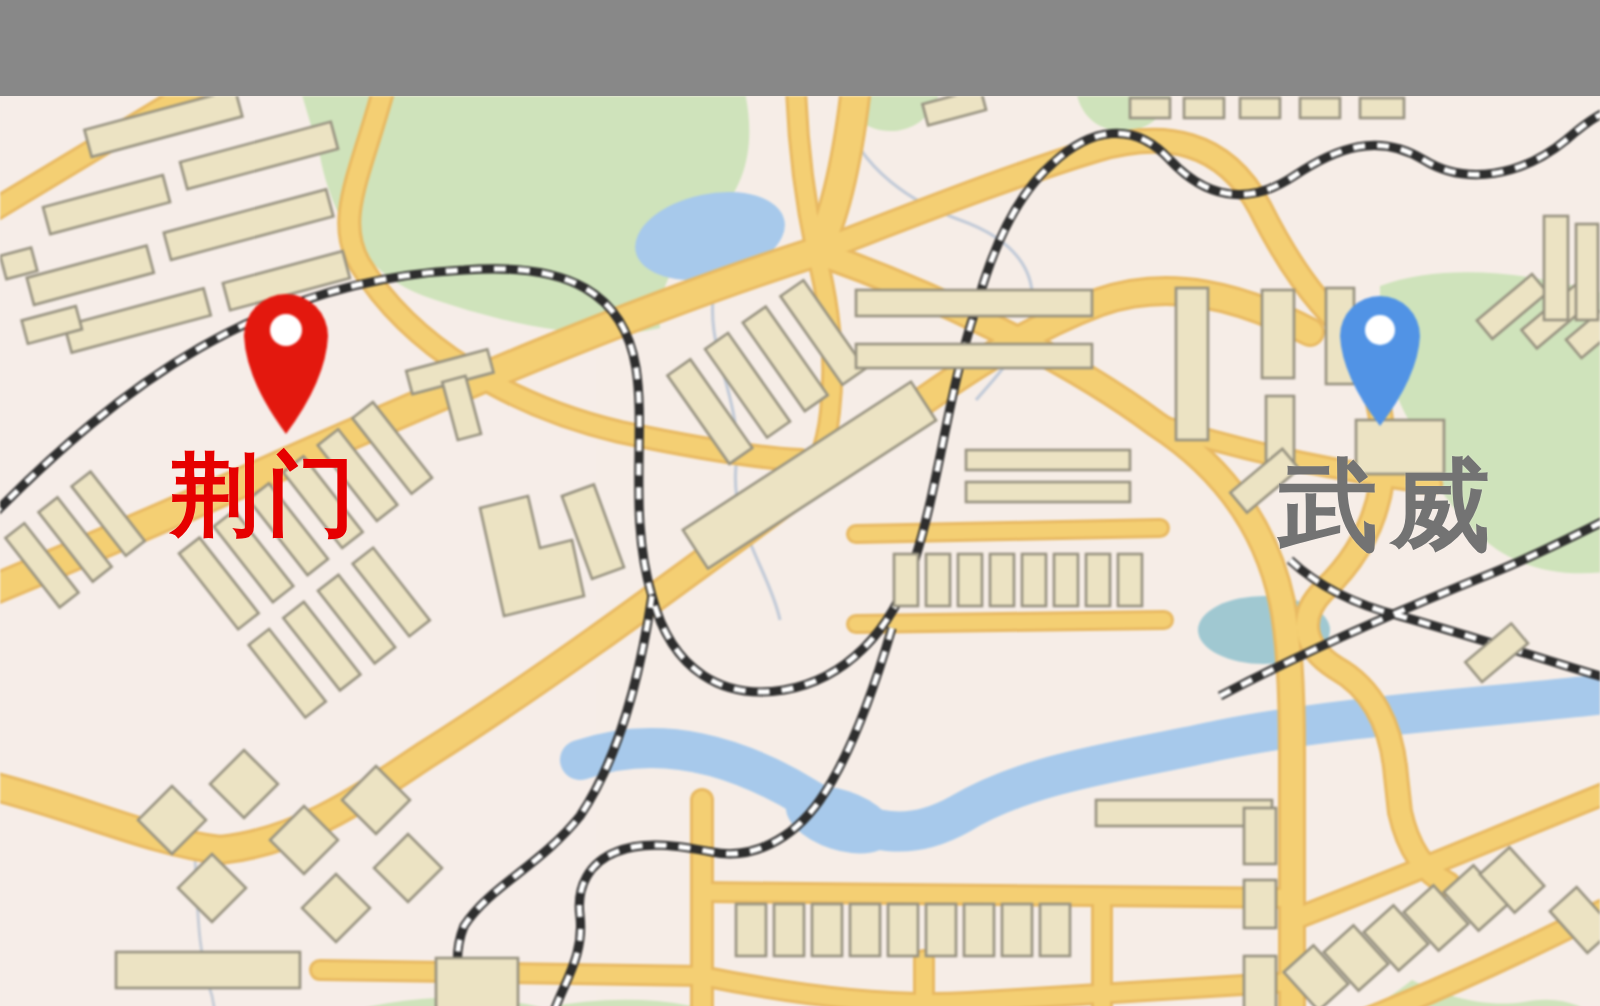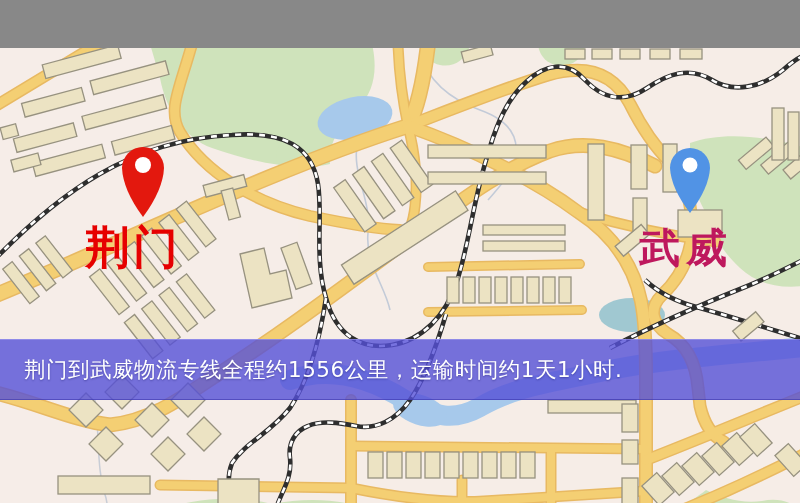--- a/index.html
+++ b/index.html
@@ -8,21 +8,21 @@
     font-family:"DejaVu Sans","Liberation Sans",sans-serif;
     background:#f6ede7;
     margin-top:48px;
   }
   .map-svg{position:absolute;left:0;top:0;filter:blur(0.45px) saturate(0.97);}
   .city-label{
     position:absolute;font-weight:bold;line-height:1;white-space:nowrap;
     text-shadow:0 0 1px rgba(255,255,255,0.3);
   }
   .origin-label{left:85px;top:177px;font-size:45px;color:#e60000;letter-spacing:3px;}
-  .dest-label{left:639px;top:180px;font-size:41px;color:#be185d;letter-spacing:6px;}
+  .dest-label{left:639px;top:180px;font-size:50px;color:#737373;letter-spacing:6px;}
   .banner{
     position:absolute;left:0;top:291px;width:100%;height:61px;
     background:rgba(85,80,215,0.80);
     border-top:1px solid rgba(165,162,242,0.55);
     border-bottom:1px solid rgba(55,50,170,0.55);
     box-sizing:border-box;
   }
   .banner-text{
     color:#ffffff;font-size:21.5px;line-height:59px;padding-left:24px;
     letter-spacing:0.5px;white-space:nowrap;
@@ -282,17 +282,14 @@
     </g>
     <g>
       <path d="M690,165 Q671,140 670,120 A20,20 0 1 1 710,120 Q709,140 690,165 Z" fill="#4f93e8"></path>
       <circle cx="690" cy="117" r="7.5" fill="#ffffff"></circle>
     </g>
   </svg>
 
   <div class="city-label origin-label">荆门</div>
   <div class="city-label dest-label">武威</div>
 
-  <div class="banner">
-    <div class="banner-text">荆门到武威物流专线全程约1556公里，运输时间约1天1小时.</div>
-  </div>
 
 </div>
 
 </body></html>

